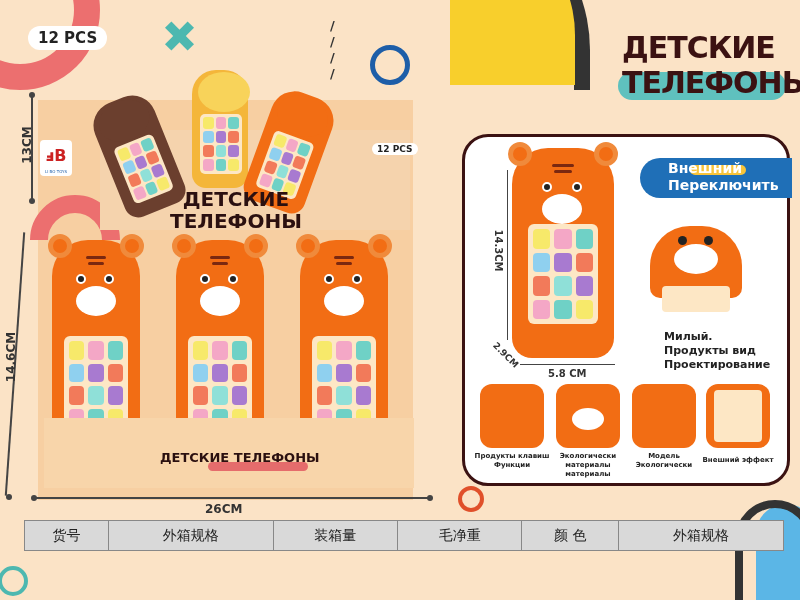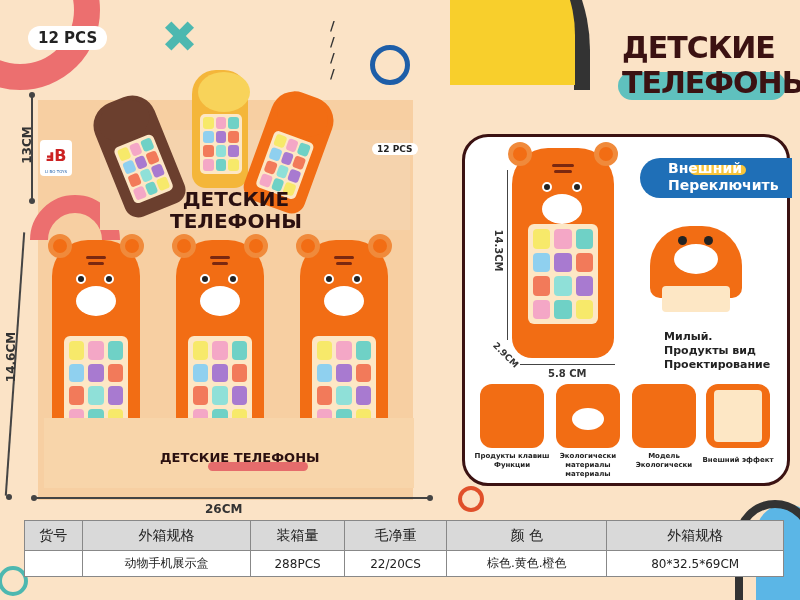--- a/index.html
+++ b/index.html
@@ -299,22 +299,14 @@
 <table class="abs table">
   <tbody>
       <tr class="hd">
     <td>货号</td>
     <td>外箱规格</td>
     <td>装箱量</td>
     <td>毛净重</td>
     <td>颜 色</td>
     <td>外箱规格</td>
   </tr>
-  <tr>
-    <td></td>
-    <td>动物手机展示盒</td>
-    <td>288PCS</td>
-    <td>22/20CS</td>
-    <td>棕色.黄色.橙色</td>
-    <td>80*32.5*69CM</td>
-  </tr>
 </tbody>
   </table>
 
 </body></html>

